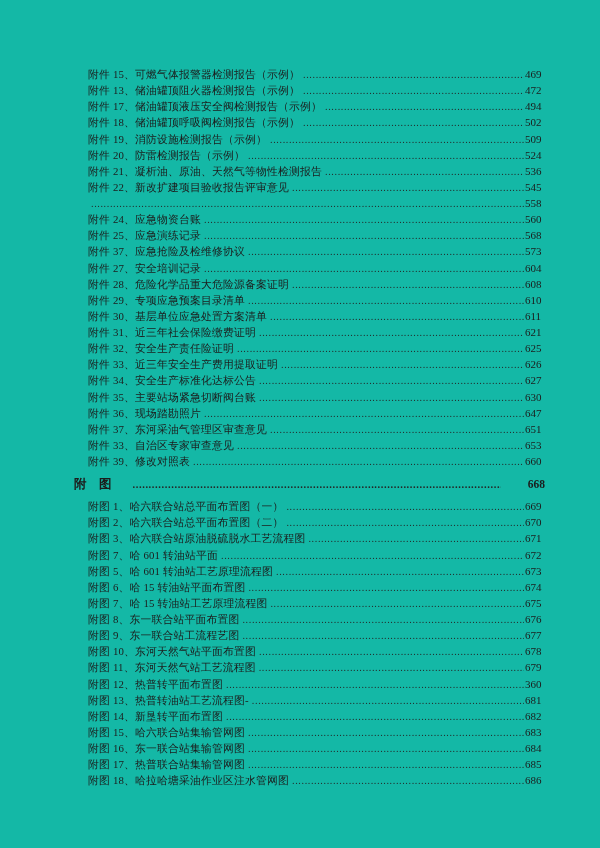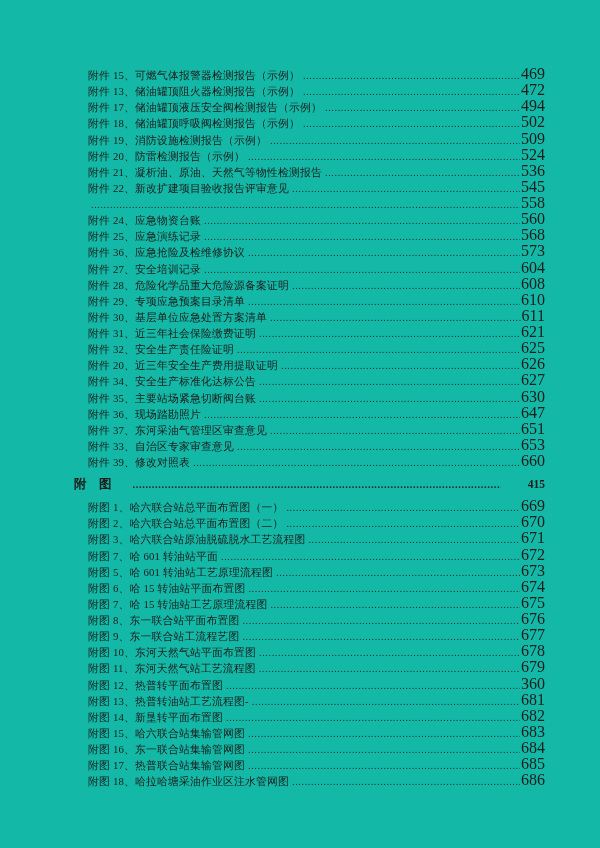--- a/index.html
+++ b/index.html
@@ -42,23 +42,23 @@
     margin: 0 1px 0 3px;
     min-width: 10px;
   }
   .leader::after {
     content: "..........................................................................................................................................................................................................................................................";
     font-size: 10.2px;
     letter-spacing: 0.6px;
     color: #242424;
   }
   .toc-row .page-num {
-    font-size: 16px;
+    font-size: 11px;
     min-width: 20px;
-    text-align: center;
+    text-align: left;
     white-space: nowrap;
   }
   .section-heading {
     display: flex;
     align-items: baseline;
     height: 21px;
     line-height: 21px;
     margin-top: 5px;
     margin-bottom: 3px;
     padding-left: 74px;
@@ -156,21 +156,21 @@
           <span class="page-num">560</span>
         </div>
 
         <div class="toc-row">
           <span class="label">附件 25、应急演练记录</span>
           <span class="leader"></span>
           <span class="page-num">568</span>
         </div>
 
         <div class="toc-row">
-          <span class="label">附件 36、应急抢险及检维修协议</span>
+          <span class="label">附件 37、应急抢险及检维修协议</span>
           <span class="leader"></span>
           <span class="page-num">573</span>
         </div>
 
         <div class="toc-row">
           <span class="label">附件 27、安全培训记录</span>
           <span class="leader"></span>
           <span class="page-num">604</span>
         </div>
 
@@ -198,21 +198,21 @@
           <span class="page-num">621</span>
         </div>
 
         <div class="toc-row">
           <span class="label">附件 32、安全生产责任险证明</span>
           <span class="leader"></span>
           <span class="page-num">625</span>
         </div>
 
         <div class="toc-row">
-          <span class="label">附件 20、近三年安全生产费用提取证明</span>
+          <span class="label">附件 33、近三年安全生产费用提取证明</span>
           <span class="leader"></span>
           <span class="page-num">626</span>
         </div>
 
         <div class="toc-row">
           <span class="label">附件 34、安全生产标准化达标公告</span>
           <span class="leader"></span>
           <span class="page-num">627</span>
         </div>
 
@@ -243,21 +243,21 @@
         <div class="toc-row">
           <span class="label">附件 39、修改对照表</span>
           <span class="leader"></span>
           <span class="page-num">660</span>
         </div>
       </div>
 
     <div class="section-heading">
       <span class="label">附　图</span>
       <span class="leader"></span>
-      <span class="page-num">415</span>
+      <span class="page-num">668</span>
     </div>
 
     <div>
 
         <div class="toc-row">
           <span class="label">附图 1、哈六联合站总平面布置图（一）</span>
           <span class="leader"></span>
           <span class="page-num">669</span>
         </div>
 

